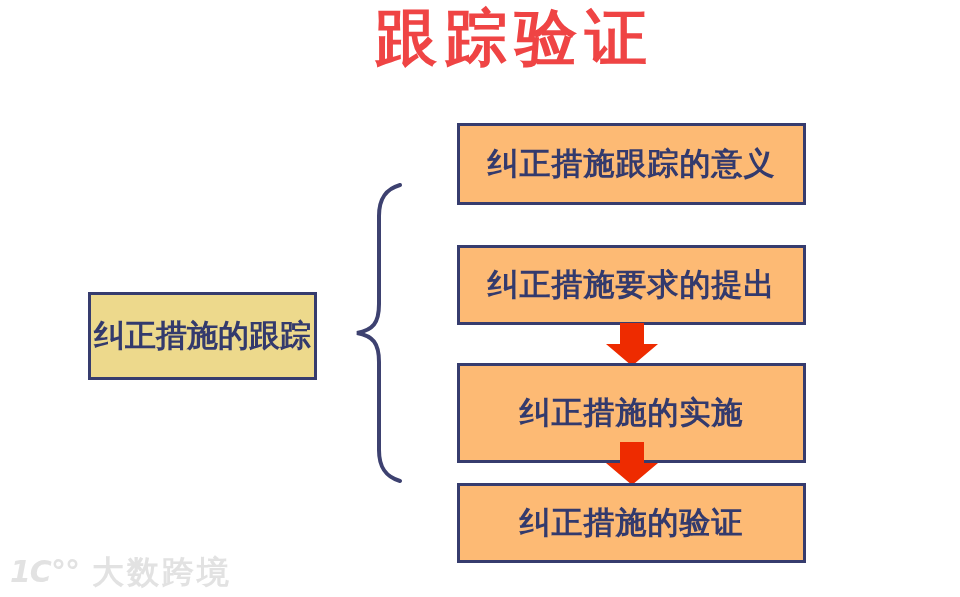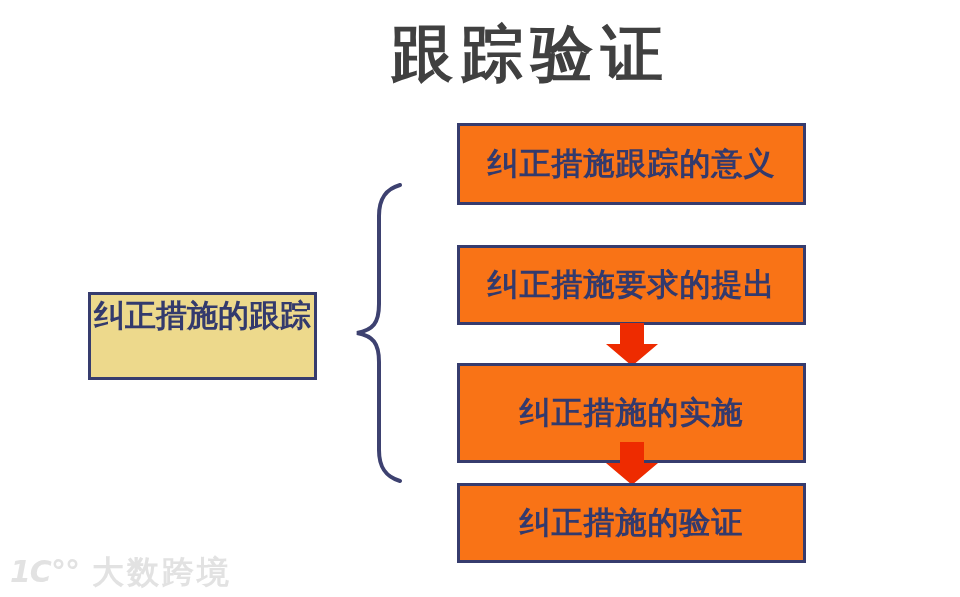--- a/index.html
+++ b/index.html
@@ -13,60 +13,61 @@
     width: 960px;
     height: 597px;
     background: #ffffff;
     overflow: hidden;
   }
   .page-title {
     position: absolute;
     left: 310px;
     top: 2px;
     width: 410px;
-    margin: 16px;
+    margin: 0;
     text-align: center;
     font-size: 62px;
     font-weight: 900;
     letter-spacing: 8px;
-    color: #404040;
+    color: #ef4444;
     line-height: 1.15;
     white-space: nowrap;
   }
   .left-box {
     position: absolute;
     left: 88px;
     top: 292px;
     width: 229px;
     height: 88px;
     box-sizing: border-box;
     background: #edd98c;
     border: 3px solid #363c6e;
     display: flex;
+    align-items: center;
     justify-content: center;
   }
   .left-box .box-label {
     font-size: 31px;
     font-weight: 700;
     color: #333a6d;
     white-space: nowrap;
   }
   .brace {
     position: absolute;
     left: 352px;
     top: 182px;
     width: 52px;
     height: 302px;
   }
   .flow-box {
     position: absolute;
     left: 457px;
     width: 349px;
     box-sizing: border-box;
-    background: #f97316;
+    background: #fdba74;
     border: 3px solid #363c6e;
     display: flex;
     align-items: center;
     justify-content: center;
   }
   .flow-box .box-label {
     font-size: 31px;
     font-weight: 700;
     color: #333a6d;
     letter-spacing: 1px;

